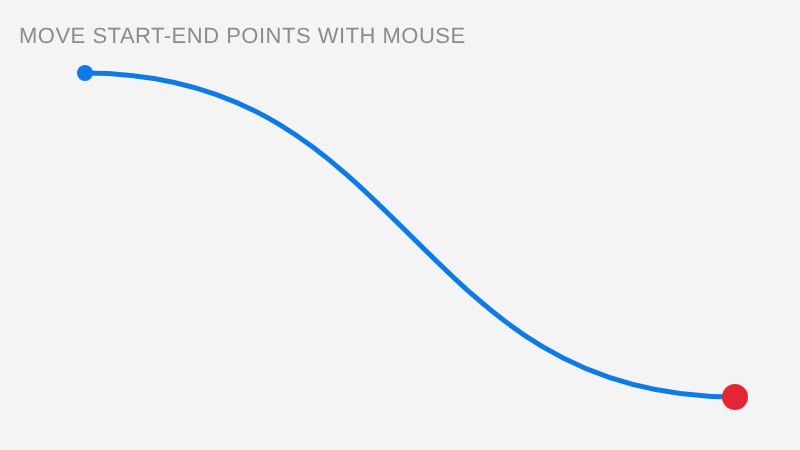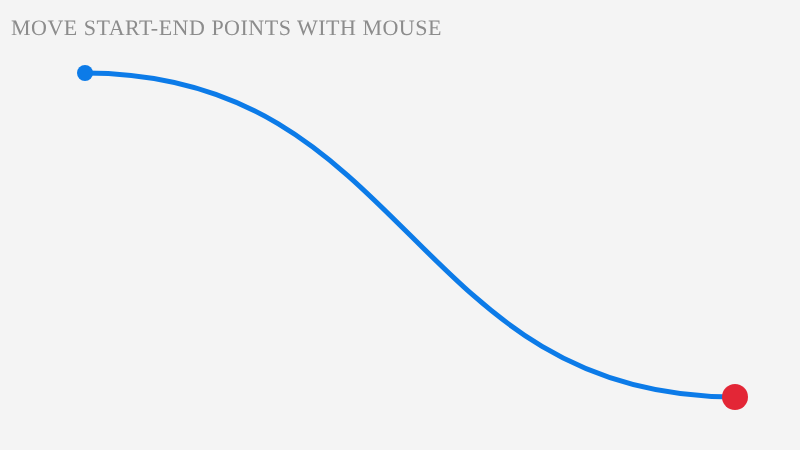--- a/index.html
+++ b/index.html
@@ -20,22 +20,22 @@
     width: 800px;
     height: 450px;
     background: #f4f4f4;
     overflow: hidden;
   }
 
   #title-label {
     position: absolute;
     left: 11px;
     top: 16px;
-    margin: 0;
-    font-family: Liberation Serif, serif;
+    margin: 8px;
+    font-family: Liberation Sans, sans-serif;
     font-size: 22px;
     line-height: 24px;
     font-weight: 400;
     letter-spacing: 0.5px;
     color: #8c8c8c;
     white-space: pre;
     -webkit-font-smoothing: none;
     text-rendering: geometricPrecision;
     user-select: none;
   }

